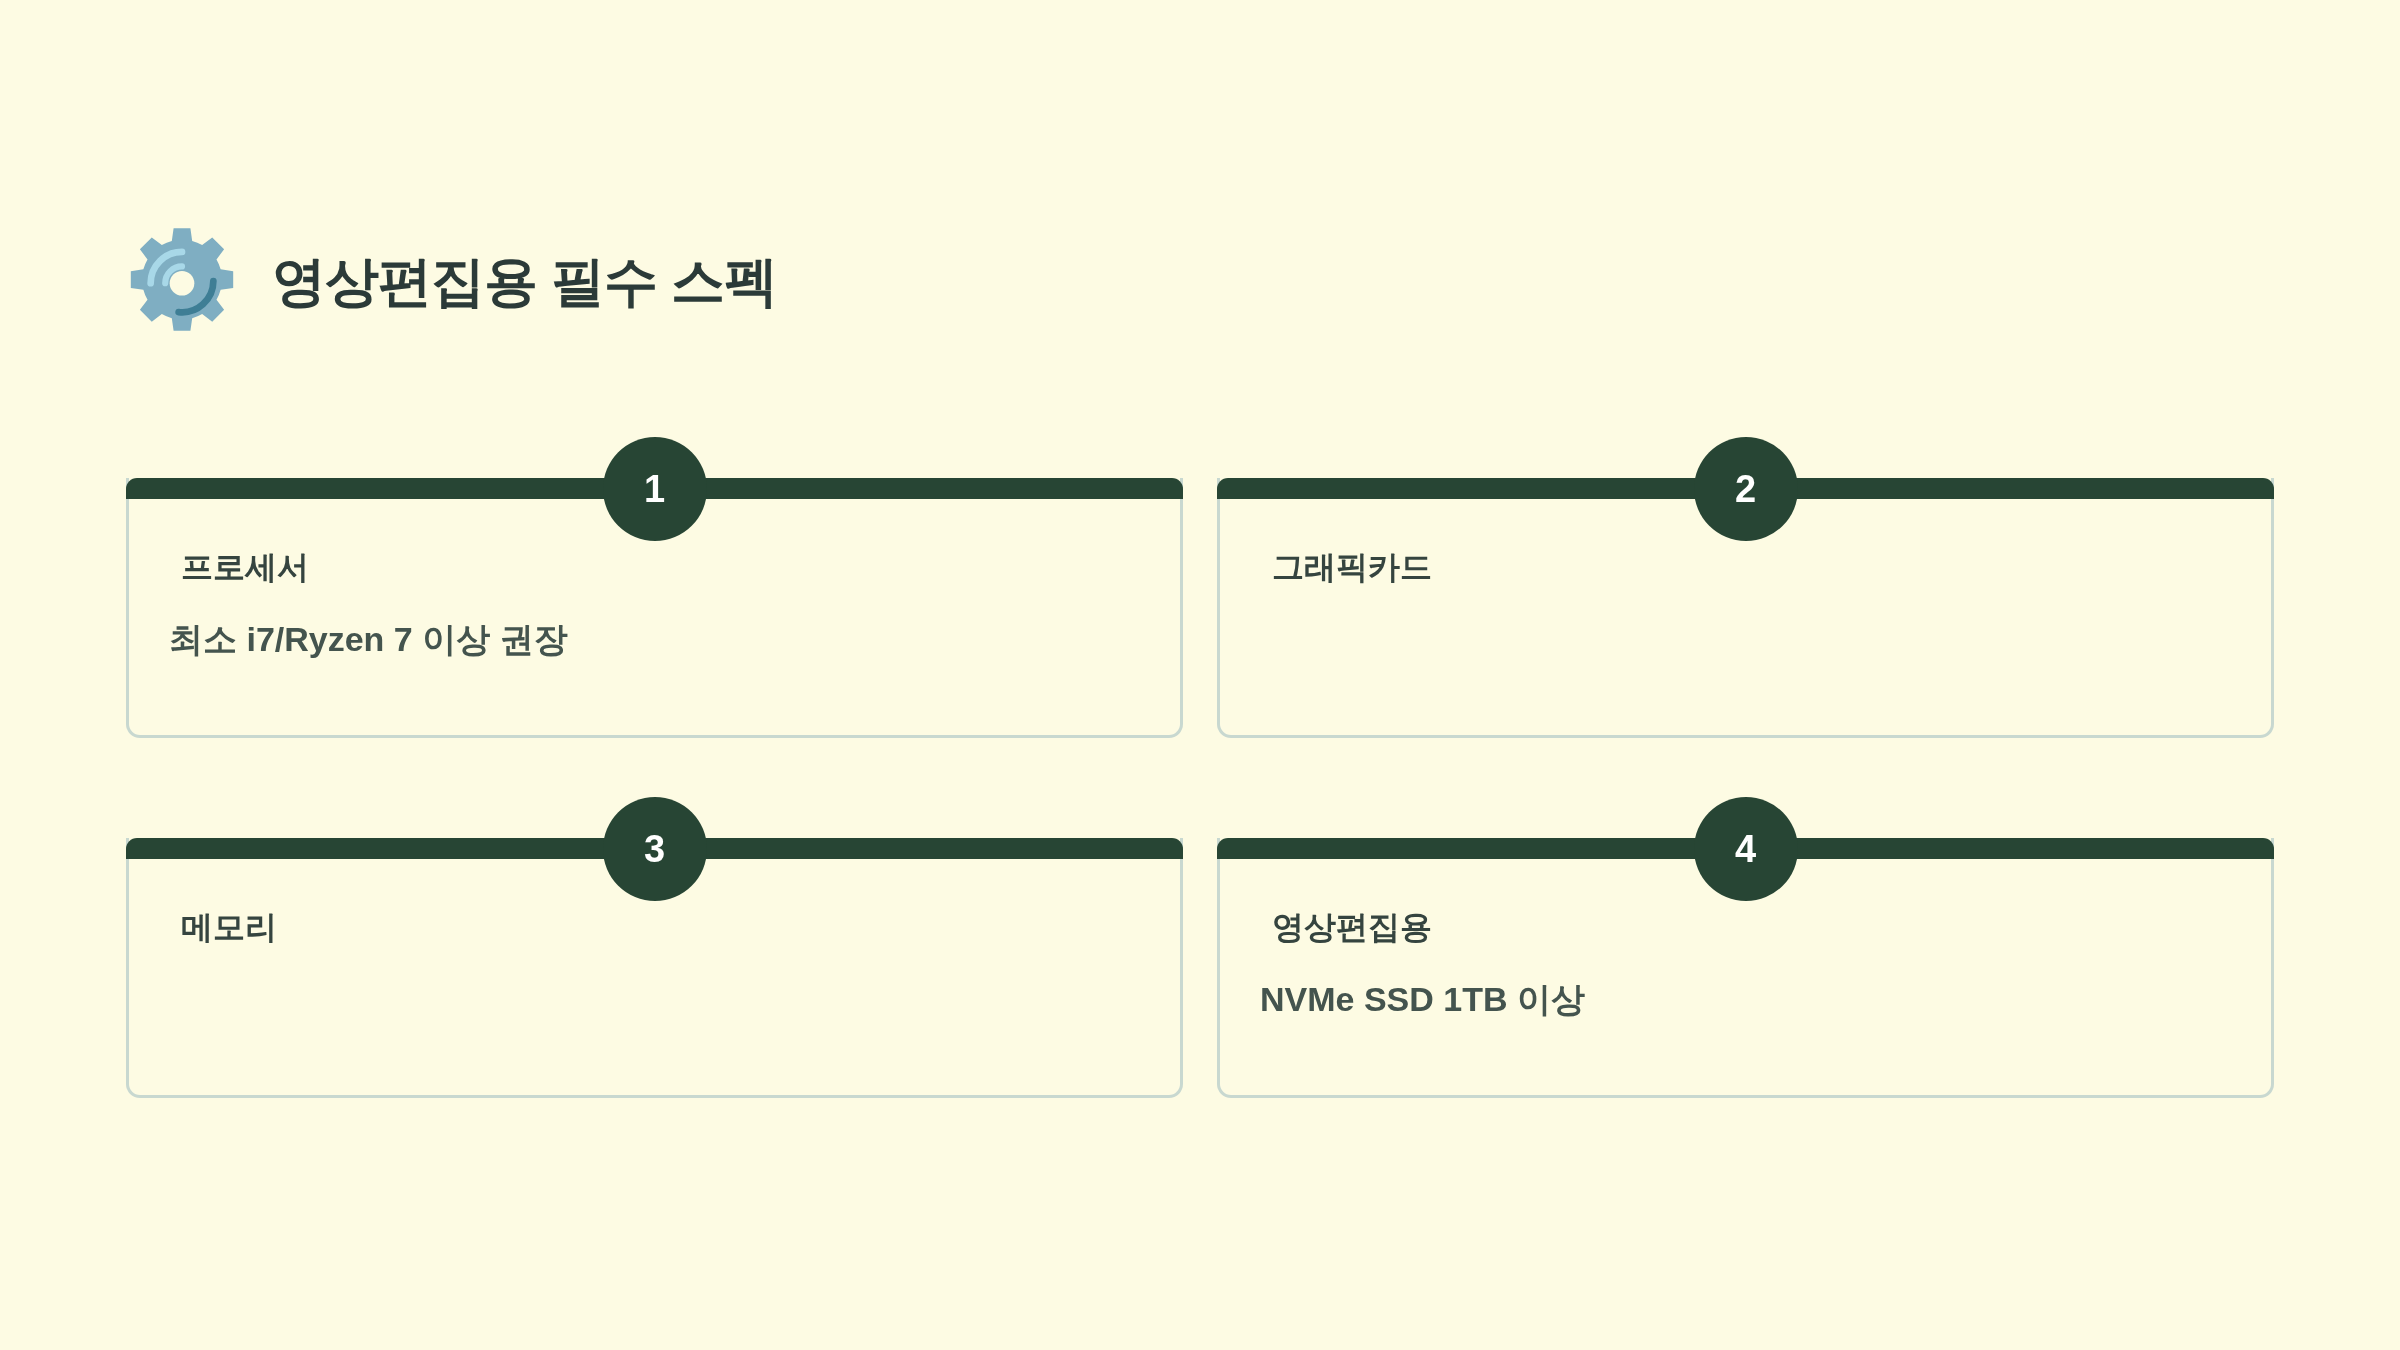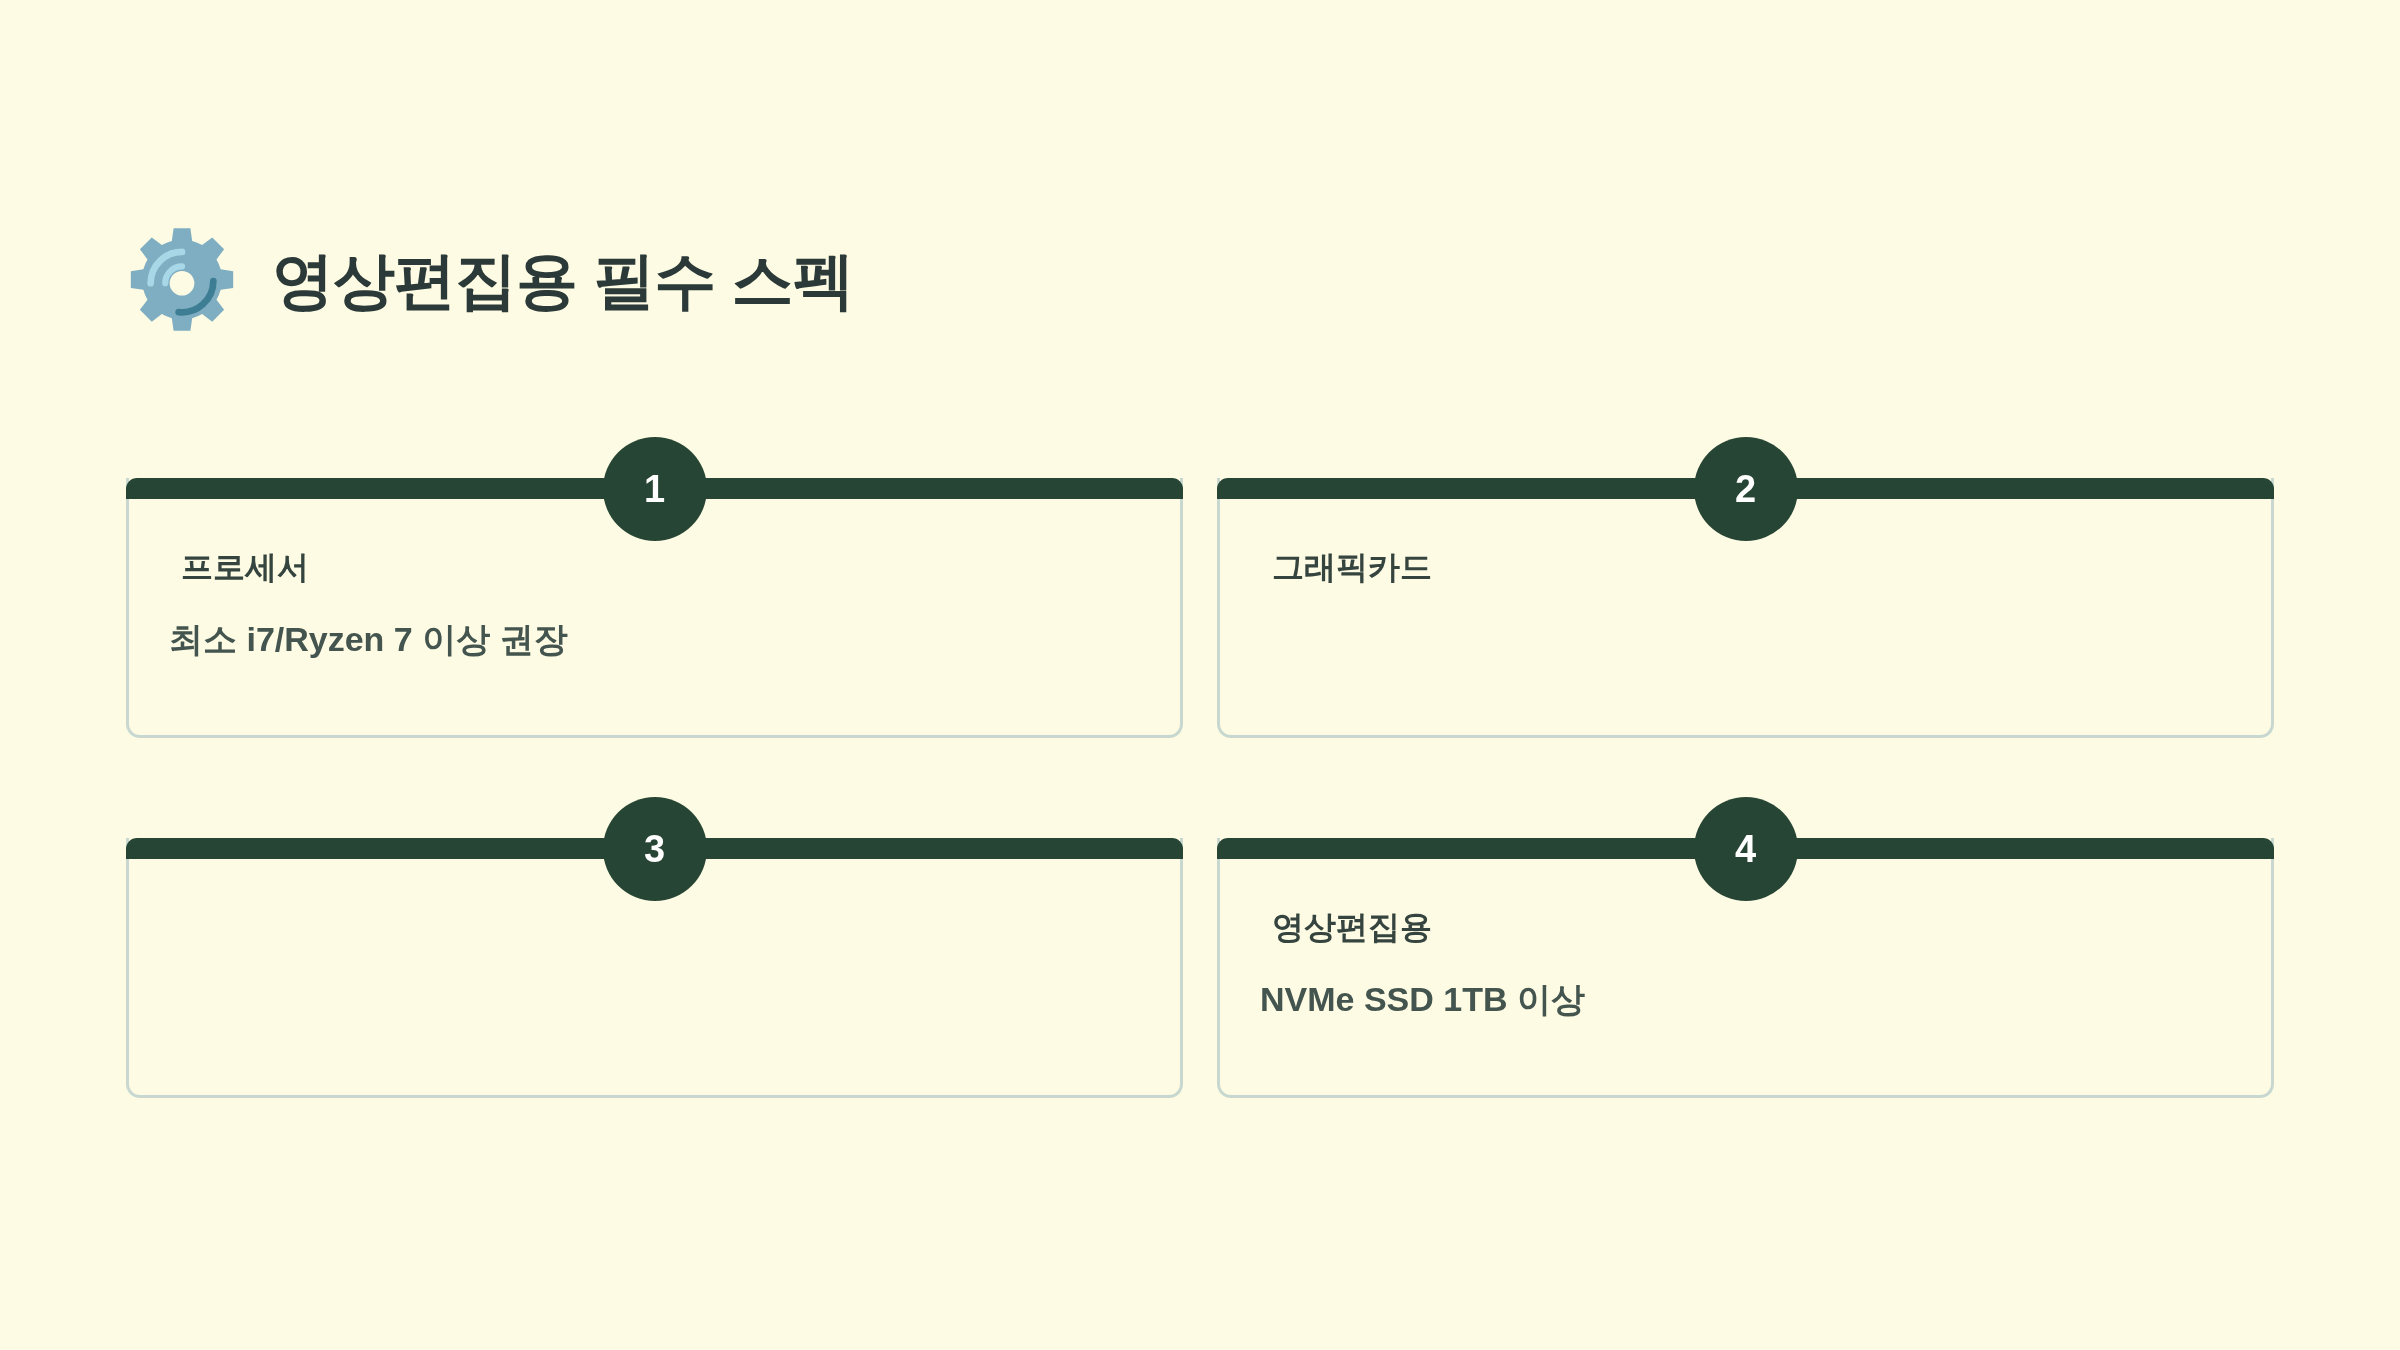--- a/index.html
+++ b/index.html
@@ -33,21 +33,21 @@
   }
 
   .gear-icon {
     width: 112px;
     height: 112px;
     flex: 0 0 112px;
     display: block;
   }
 
   .page-title {
-    font-size: 62px;
+    font-size: 54px;
     font-weight: bold;
     color: #2b3a38;
     letter-spacing: -1px;
     line-height: 1;
     white-space: nowrap;
   }
 
   
   .grid {
     position: absolute;
@@ -147,20 +147,21 @@
 
     <div class="card">
       <div class="card-topbar"></div>
       <div class="card-badge">2</div>
       <div class="card-title">그래픽카드</div>
     </div>
 
     <div class="card">
       <div class="card-topbar"></div>
       <div class="card-badge">3</div>
+      <div class="card-title">메모리</div>
     </div>
 
     <div class="card">
       <div class="card-topbar"></div>
       <div class="card-badge">4</div>
       <div class="card-title">영상편집용</div>
       <div class="card-desc">NVMe SSD 1TB 이상</div>
     </div>
 
   </div>

